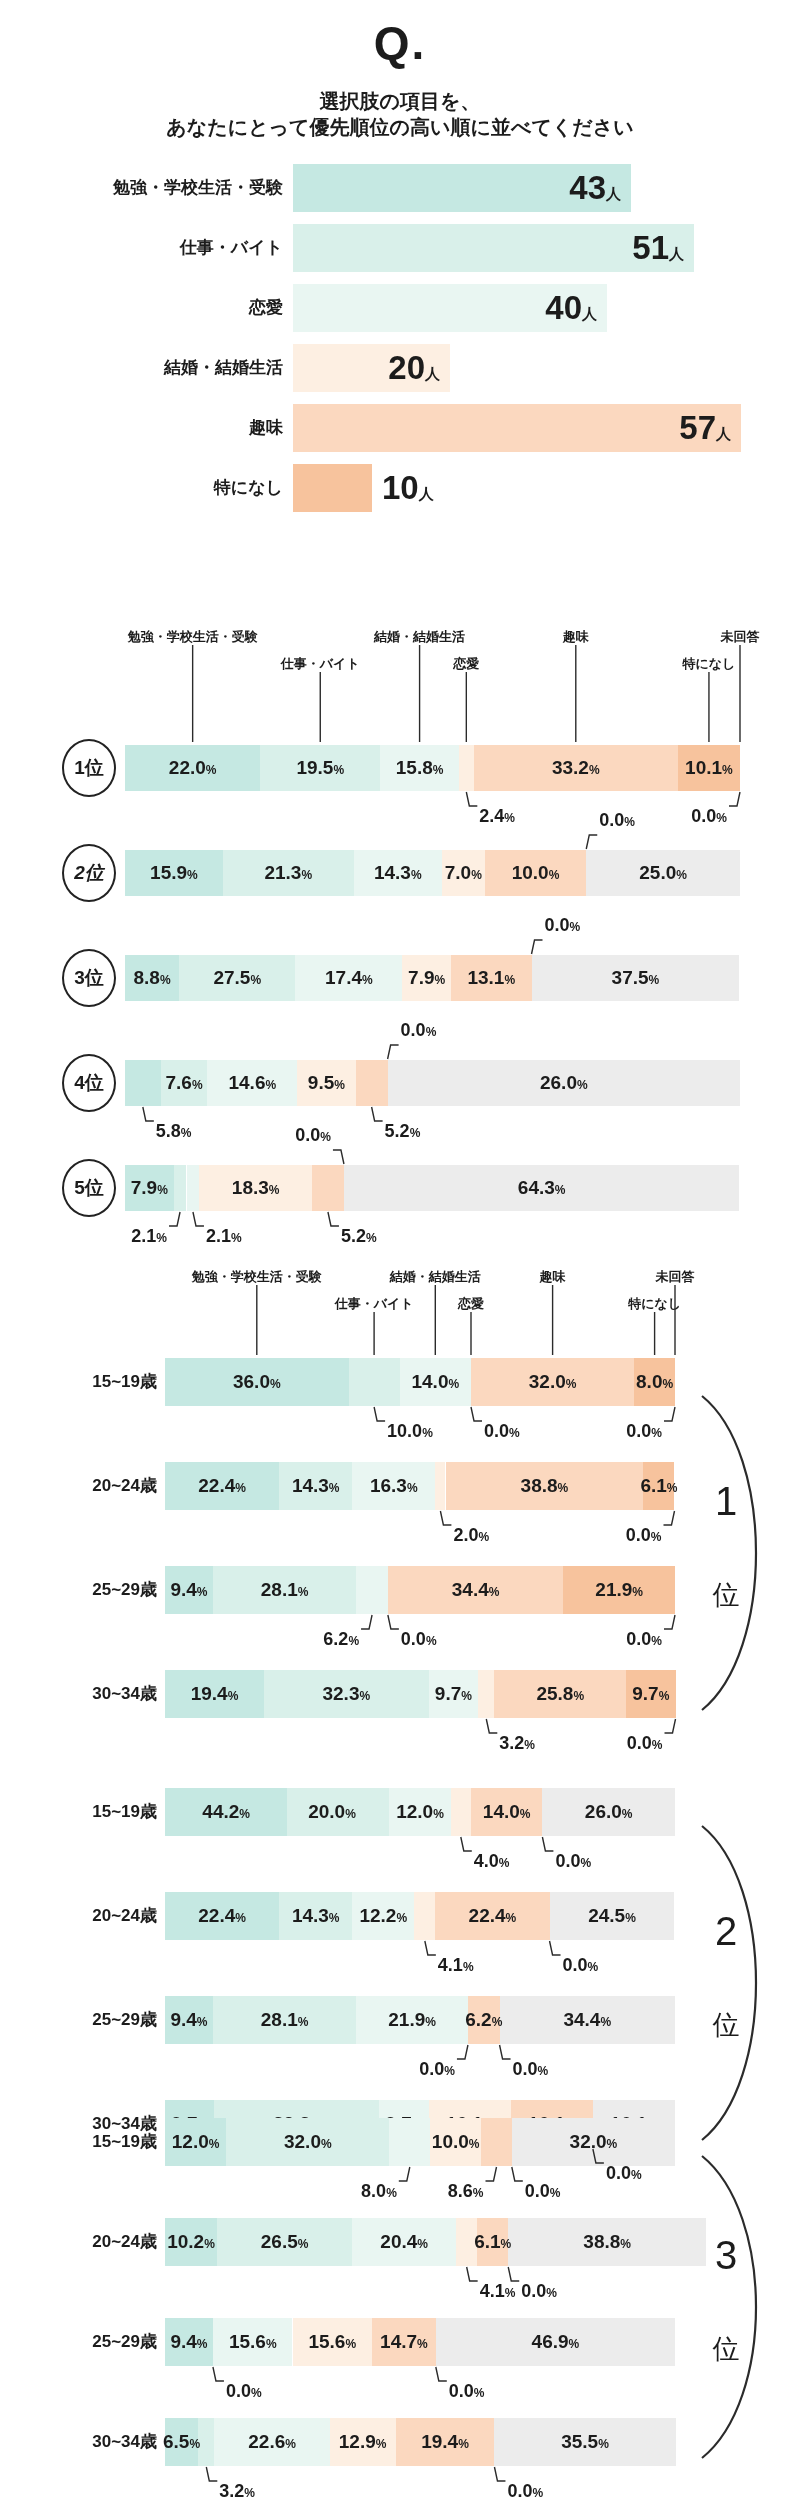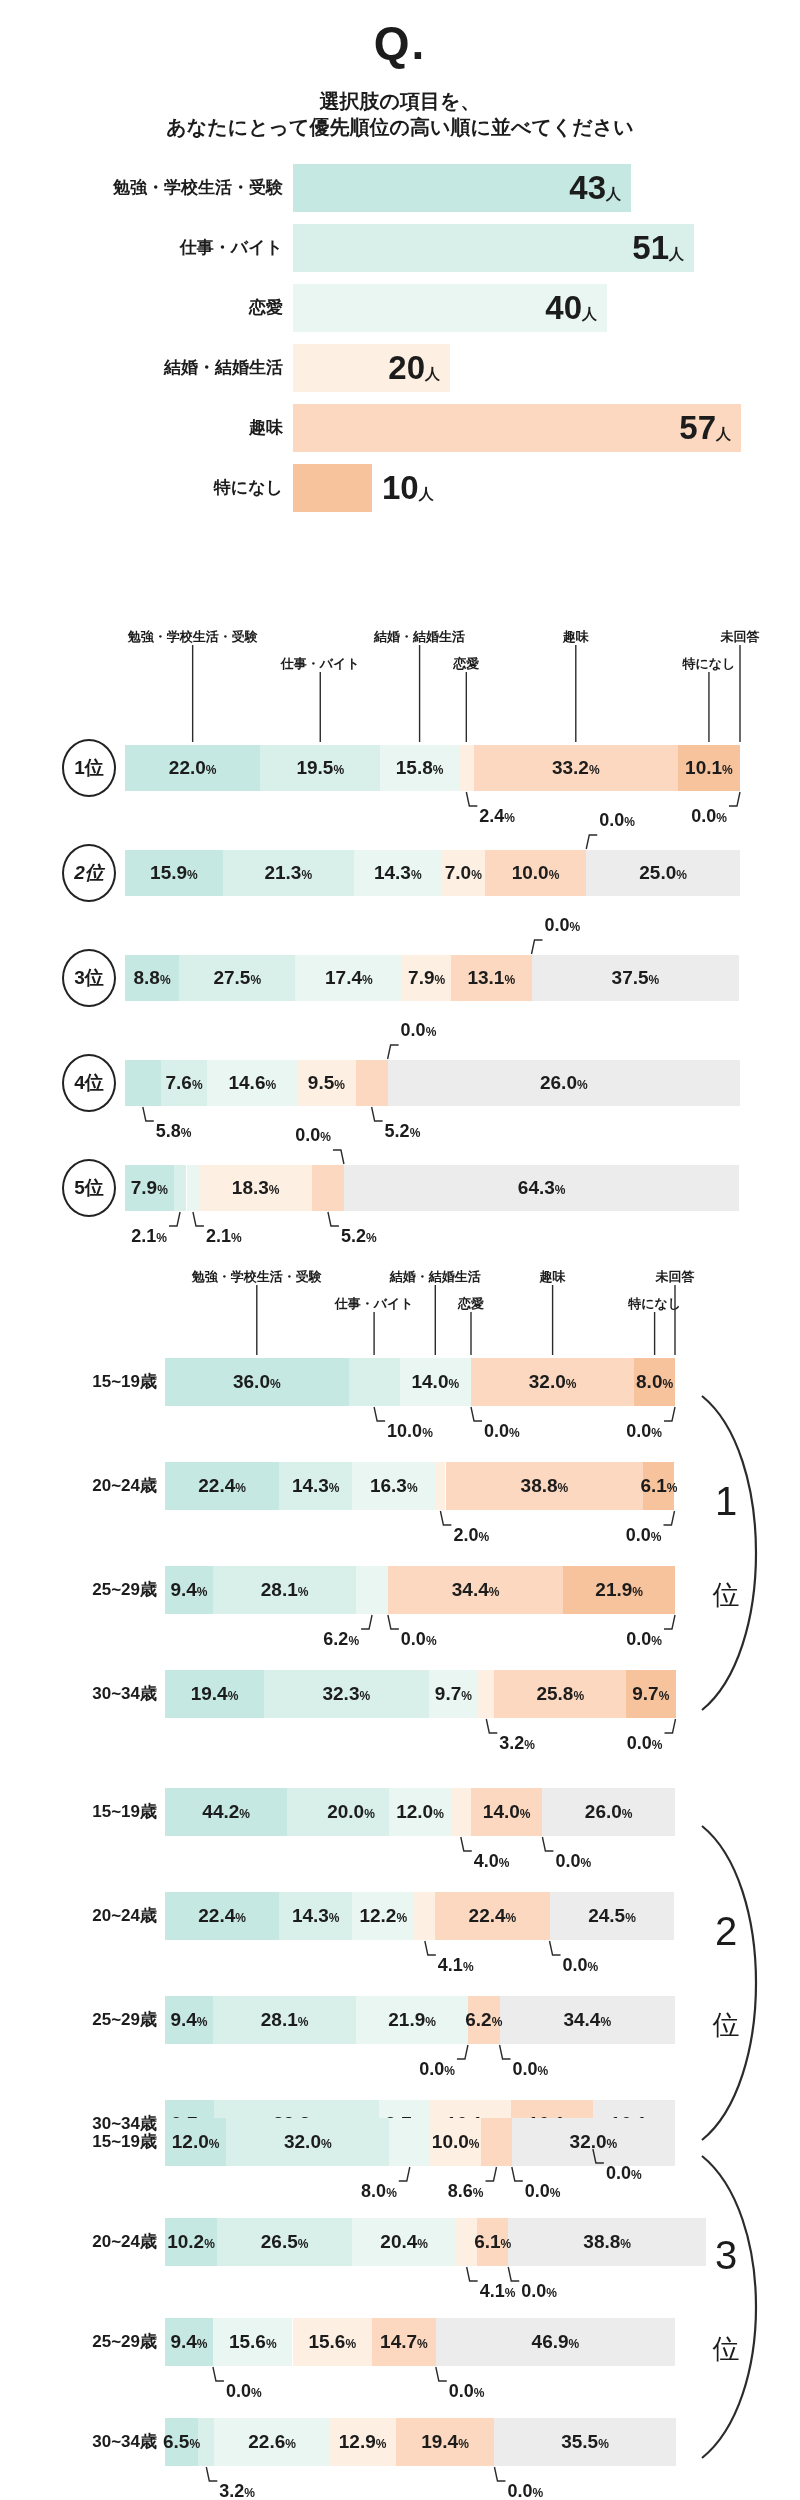--- a/index.html
+++ b/index.html
@@ -229,21 +229,21 @@
       <div class="age-label" style="left: 0px; width: 157px; top: 1788px; line-height: 48px;">15~19歳</div>
       <div class="bar" style="left: 165px; top: 1788px; width: 510px; height: 48px;">
         <div class="seg" style="left: 0px; width: 122.4px; background: rgb(197, 232, 226);"></div>
         <div class="seg" style="left: 122.4px; width: 102px; background: rgb(217, 240, 234);"></div>
         <div class="seg" style="left: 224.4px; width: 61.2px; background: rgb(233, 246, 242);"></div>
         <div class="seg" style="left: 285.6px; width: 20.4px; background: rgb(253, 239, 226);"></div>
         <div class="seg" style="left: 306px; width: 71.4px; background: rgb(251, 216, 191);"></div>
         <div class="seg" style="left: 377.4px; width: 132.6px; background: rgb(236, 236, 236);"></div>
       </div>
       <div class="inlabel" style="left: 226.2px; top: 1812px;"><span>44.2</span><span class="pct">%</span></div>
-      <div class="inlabel" style="left: 351px; top: 1812px;"><span>20.0</span><span class="pct">%</span></div>
+      <div class="inlabel" style="left: 332px; top: 1812px;"><span>20.0</span><span class="pct">%</span></div>
       <div class="inlabel" style="left: 420px; top: 1812px;"><span>12.0</span><span class="pct">%</span></div>
       <div class="callout" style="left: 473.8px; top: 1851px;"><span>4.0</span><span class="pct">%</span></div>
       <div class="inlabel" style="left: 506.7px; top: 1812px;"><span>14.0</span><span class="pct">%</span></div>
       <div class="callout" style="left: 555.4px; top: 1851px;"><span>0.0</span><span class="pct">%</span></div>
       <div class="inlabel" style="left: 608.7px; top: 1812px;"><span>26.0</span><span class="pct">%</span></div>
       <div class="age-label" style="left: 0px; width: 157px; top: 1892px; line-height: 48px;">20~24歳</div>
       <div class="bar" style="left: 165px; top: 1892px; width: 510px; height: 48px;">
         <div class="seg" style="left: 0px; width: 114.24px; background: rgb(197, 232, 226);"></div>
         <div class="seg" style="left: 114.24px; width: 72.93px; background: rgb(217, 240, 234);"></div>
         <div class="seg" style="left: 187.17px; width: 62.22px; background: rgb(233, 246, 242);"></div>

